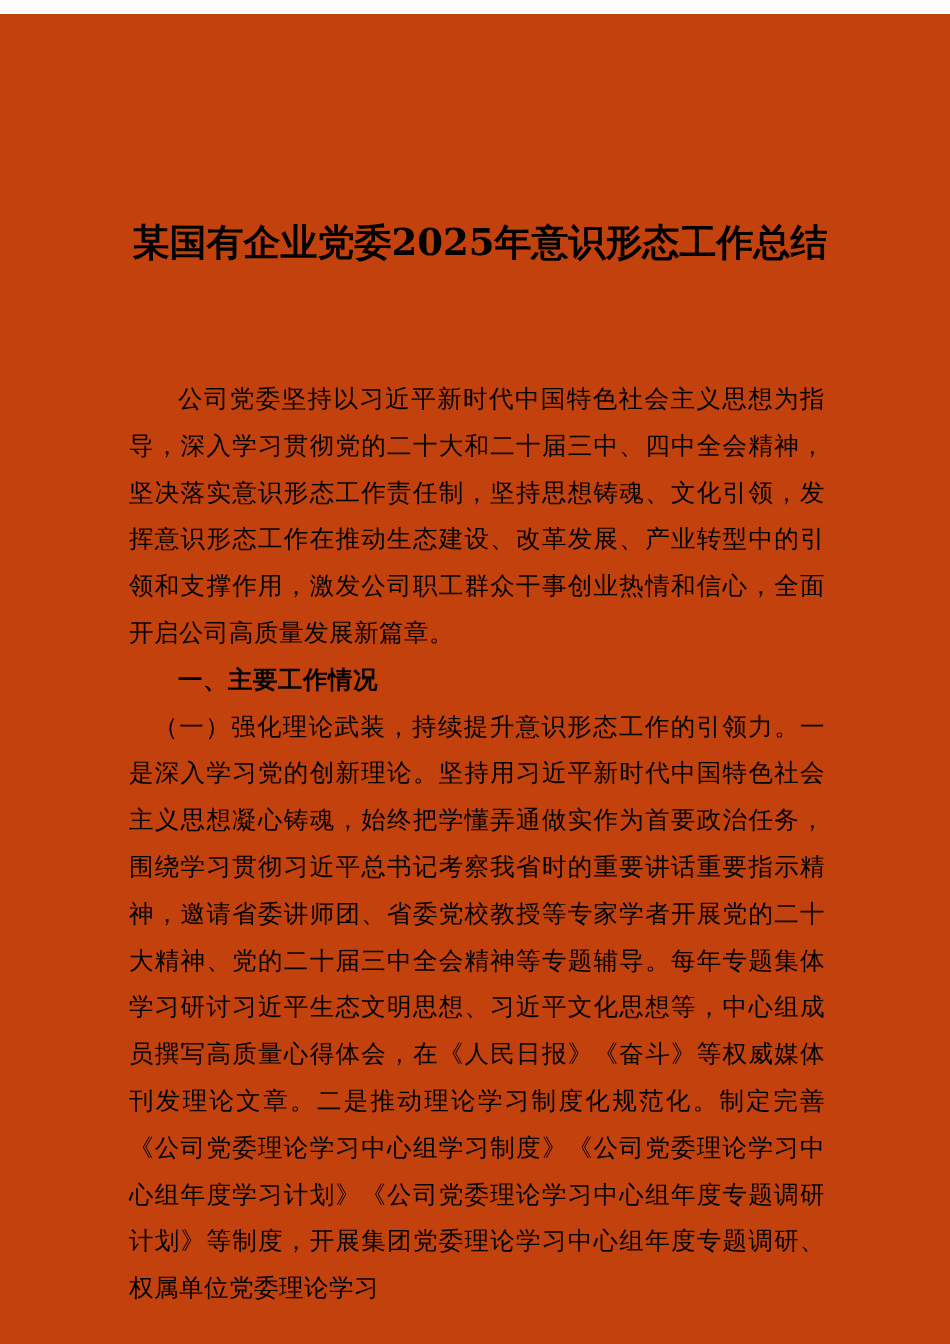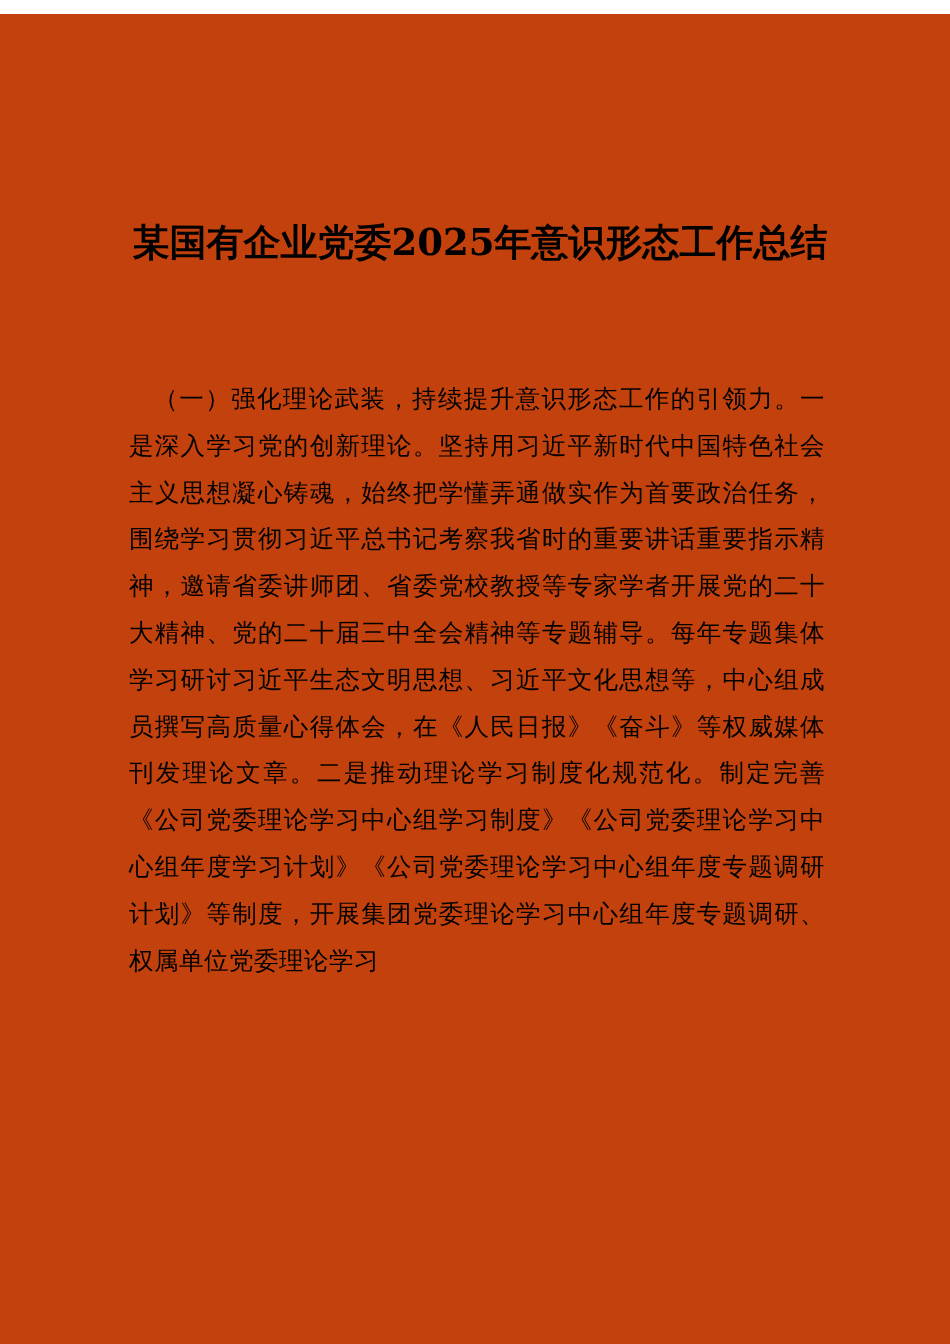--- a/index.html
+++ b/index.html
@@ -63,17 +63,19 @@
       text-indent: 1em;
     }
   </style>
 </head>
 <body>
 
 <div class="page">
   <h1 class="title">某国有企业党委2025年意识形态工作总结</h1>
 
   <div class="body-text">
+    <p class="indent">公司党委坚持以习近平新时代中国特色社会主义思想为指导，深入学习贯彻党的二十大和二十届三中、四中全会精神，坚决落实意识形态工作责任制，坚持思想铸魂、文化引领，发挥意识形态工作在推动生态建设、改革发展、产业转型中的引领和支撑作用，激发公司职工群众干事创业热情和信心，全面开启公司高质量发展新篇章。</p>
 
+    <p class="heading1">一、主要工作情况</p>
 
     <p class="subhead"><span class="bold">（一）强化理论武装，持续提升意识形态工作的引领力。</span><span class="bold">一是</span><span>深入学习党的创新理论。坚持用习近平新时代中国特色社会主义思想凝心铸魂，始终把学懂弄通做实作为首要政治任务，围绕学习贯彻习近平总书记考察我省时的重要讲话重要指示精神，邀请省委讲师团、省委党校教授等专家学者开展党的二十大精神、党的二十届三中全会精神等专题辅导。每年专题集体学习研讨习近平生态文明思想、习近平文化思想等，中心组成员撰写高质量心得体会，在《人民日报》《奋斗》等权威媒体刊发理论文章。</span><span class="bold">二是</span><span>推动理论学习制度化规范化。制定完善《公司党委理论学习中心组学习制度》《公司党委理论学习中心组年度学习计划》《公司党委理论学习中心组年度专题调研计划》等制度，开展集团党委理论学习中心组年度专题调研、权属单位党委理论学习</span></p>
   </div>
 </div>
 
 </body></html>

